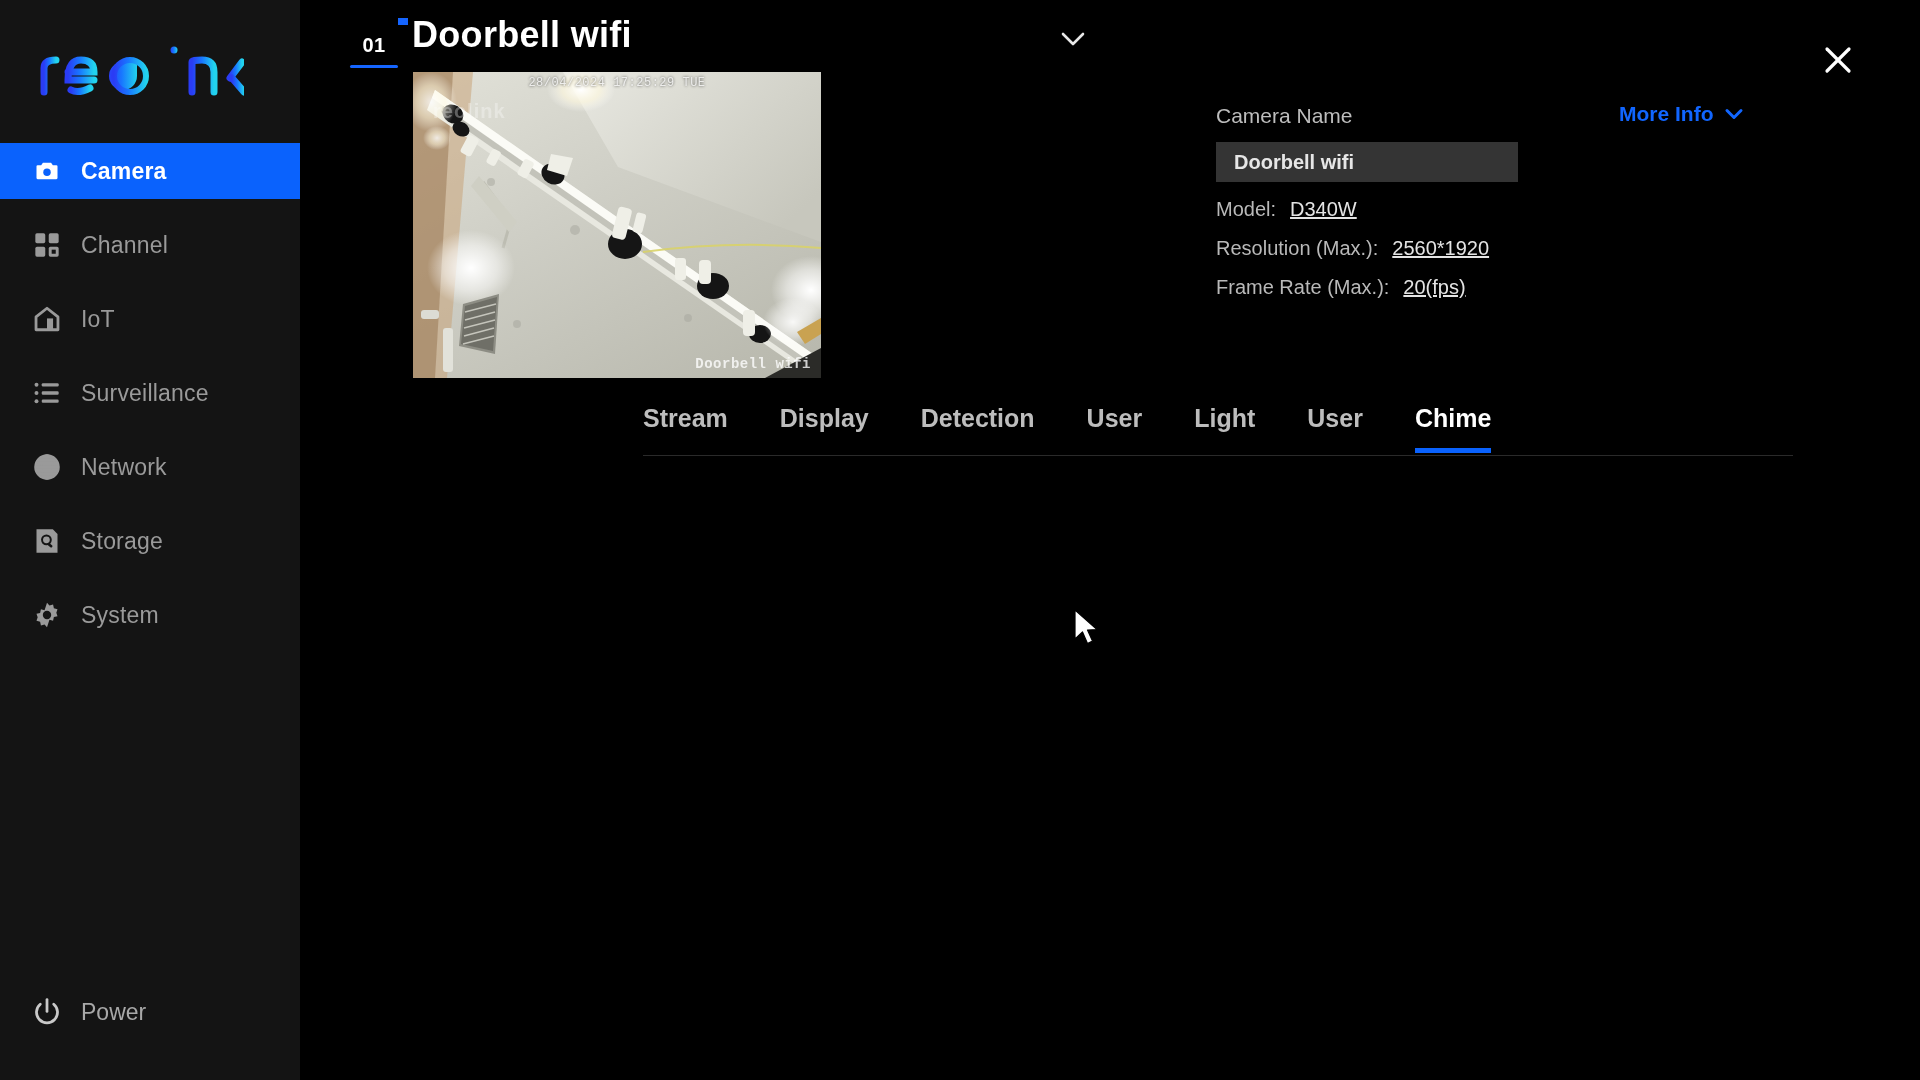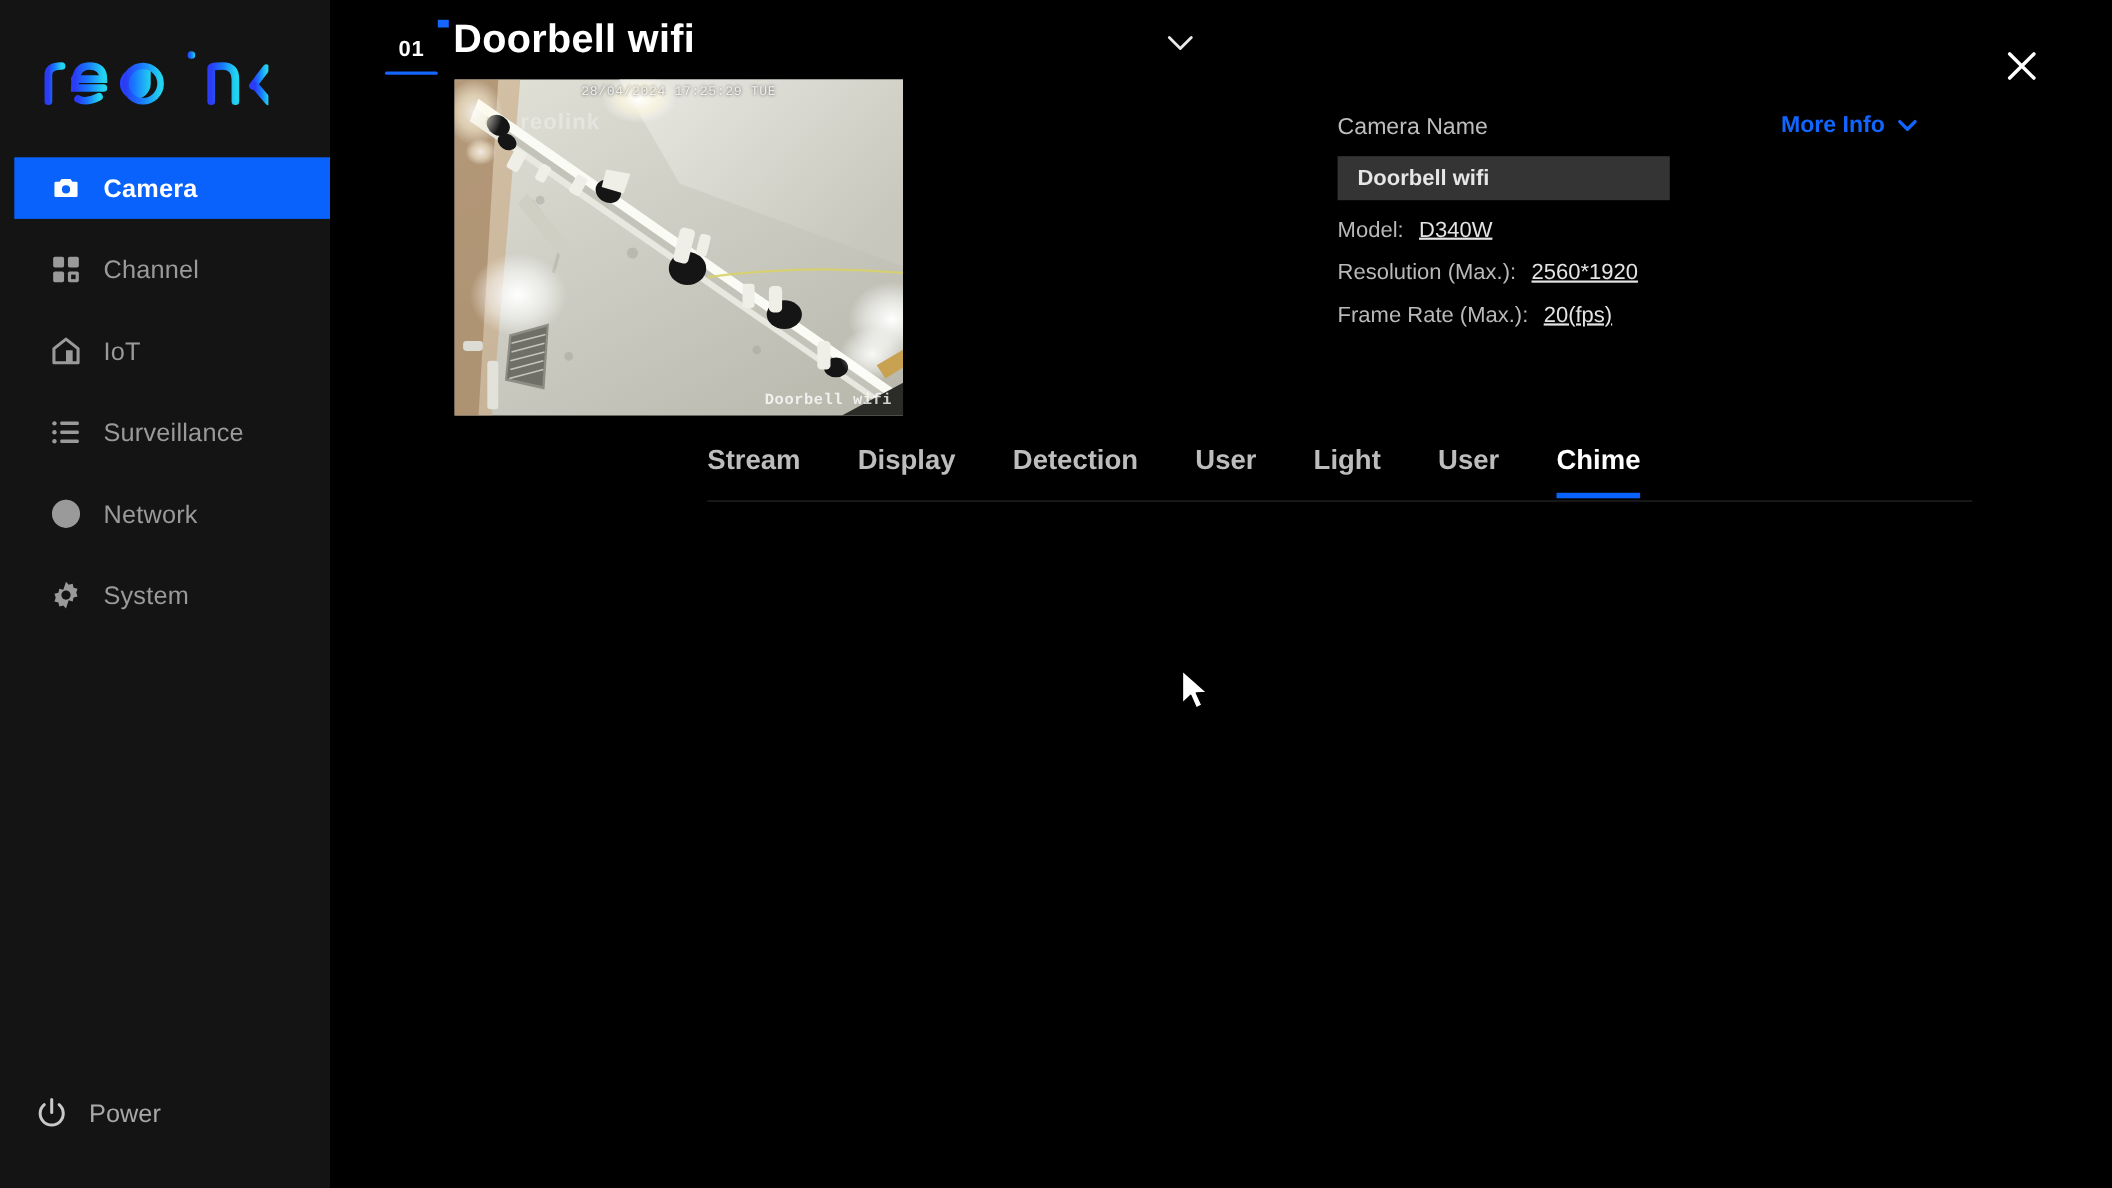--- a/index.html
+++ b/index.html
@@ -14,21 +14,21 @@
   
   #sidebar {
     position:absolute; left:0; top:0; width:300px; height:1080px;
     background:#141414;
   }
   #logo {
     position:absolute; left:34px; top:40px; width:210px; height:62px;
   }
   #logo svg { width:100%; height:100%; display:block; }
 
-  .nav-list { position:absolute; left:13px; top:143px; width:300px; }
+  .nav-list { position:absolute; left:0; top:143px; width:300px; }
   .nav-item {
     position:relative; display:flex; align-items:center;
     height:56px; padding-left:30px; margin-bottom:18px;
     color:#9a9a9a; font-size:23px; letter-spacing:.2px;
     cursor:pointer;
   }
   .nav-item .nav-icon {
     width:34px; height:34px; margin-right:17px;
     display:flex; align-items:center; justify-content:center;
     flex:0 0 34px;
@@ -92,21 +92,21 @@
   }
   #preview .shot { position:absolute; inset:0; }
   #preview .ts {
     position:absolute; top:4px; left:0; right:0; text-align:center;
     font-family:"Liberation Mono", monospace; font-size:12px;
     color:#f0f0f0; text-shadow:0 0 3px rgba(0,0,0,.8); letter-spacing:.5px;
     opacity:.85;
   }
   #preview .wm-tl {
     position:absolute; top:28px; left:20px; font-size:20px; font-weight:bold;
-    color:rgba(255,255,255,.32); letter-spacing:1px;margin-left:40px;
+    color:rgba(255,255,255,.32); letter-spacing:1px;
   }
   #preview .wm-br {
     position:absolute; bottom:6px; right:10px;
     font-family:"Liberation Mono", monospace; font-size:14px; font-weight:bold;
     color:rgba(255,255,255,.78); letter-spacing:.5px;
   }
 
   
   #info { position:absolute; left:916px; top:104px; width:650px; }
   .info-head { display:flex; align-items:flex-end; }
@@ -267,20 +267,31 @@
               <circle cx="12" cy="12" r="10"></circle>
               <ellipse cx="12" cy="12" rx="4.6" ry="10"></ellipse>
               <line x1="2" y1="12" x2="22" y2="12"></line>
               <line x1="3.8" y1="6" x2="20.2" y2="6"></line>
               <line x1="3.8" y1="18" x2="20.2" y2="18"></line>
             </svg>
         </span>
         <span>Network</span>
       </div>
 
+      <div class="nav-item">
+        <span class="nav-icon">
+          <svg viewBox="0 0 24 24">
+              <path d="M3 2h14l4 4v16H3z"></path>
+              <circle cx="11.5" cy="11" r="4.6" fill="#141414"></circle>
+              <circle cx="11.5" cy="11" r="2.9" fill="#9a9a9a"></circle>
+              <rect x="13.6" y="13.4" width="4.6" height="2.2" rx="1.1" transform="rotate(40 13.6 13.4)" fill="#141414"></rect>
+            </svg>
+        </span>
+        <span>Storage</span>
+      </div>
 
       <div class="nav-item">
         <span class="nav-icon">
           <svg viewBox="0 0 24 24">
               <path d="M12 1.5l2.1 2.4 3.1-.8.7 3.1 3.1.8-1 3 1 3-3.1.8-.7 3.1-3.1-.8L12 22.5l-2.1-2.4-3.1.8-.7-3.1-3.1-.8 1-3-1-3 3.1-.8.7-3.1 3.1.8z"></path>
               <circle cx="12" cy="12" r="3.6" fill="#141414"></circle>
             </svg>
         </span>
         <span>System</span>
       </div>

